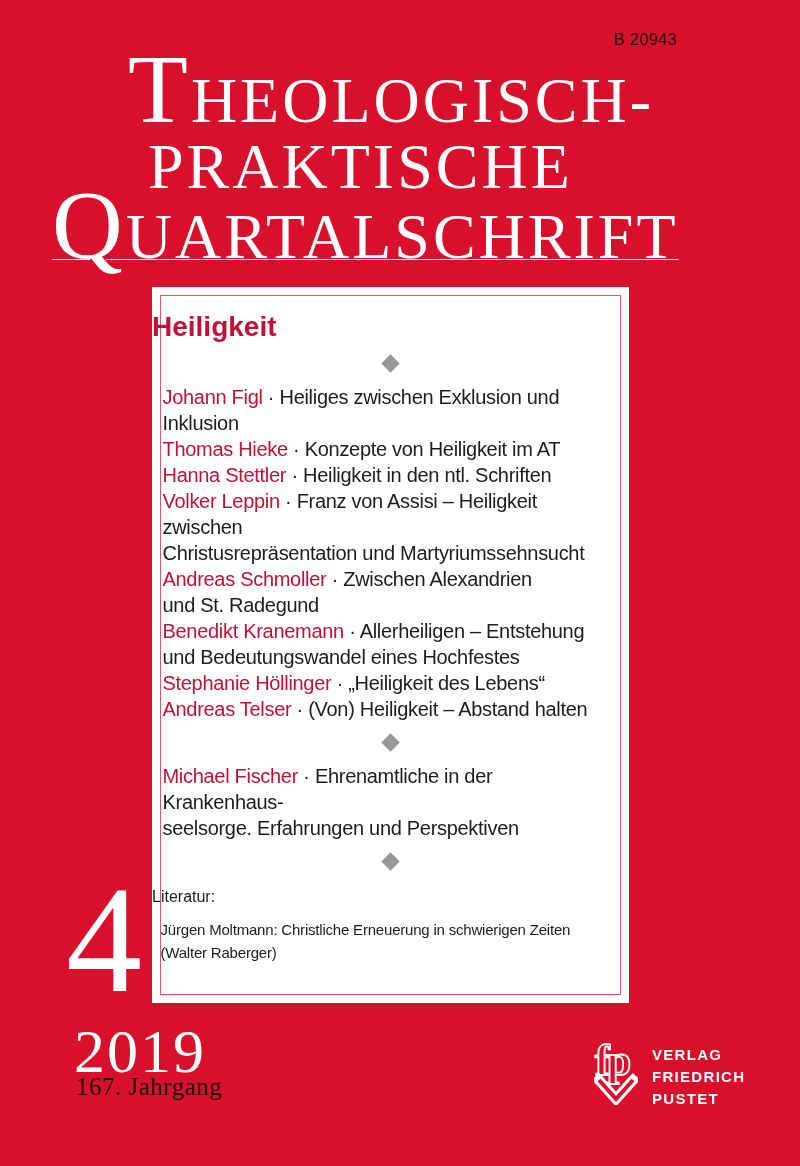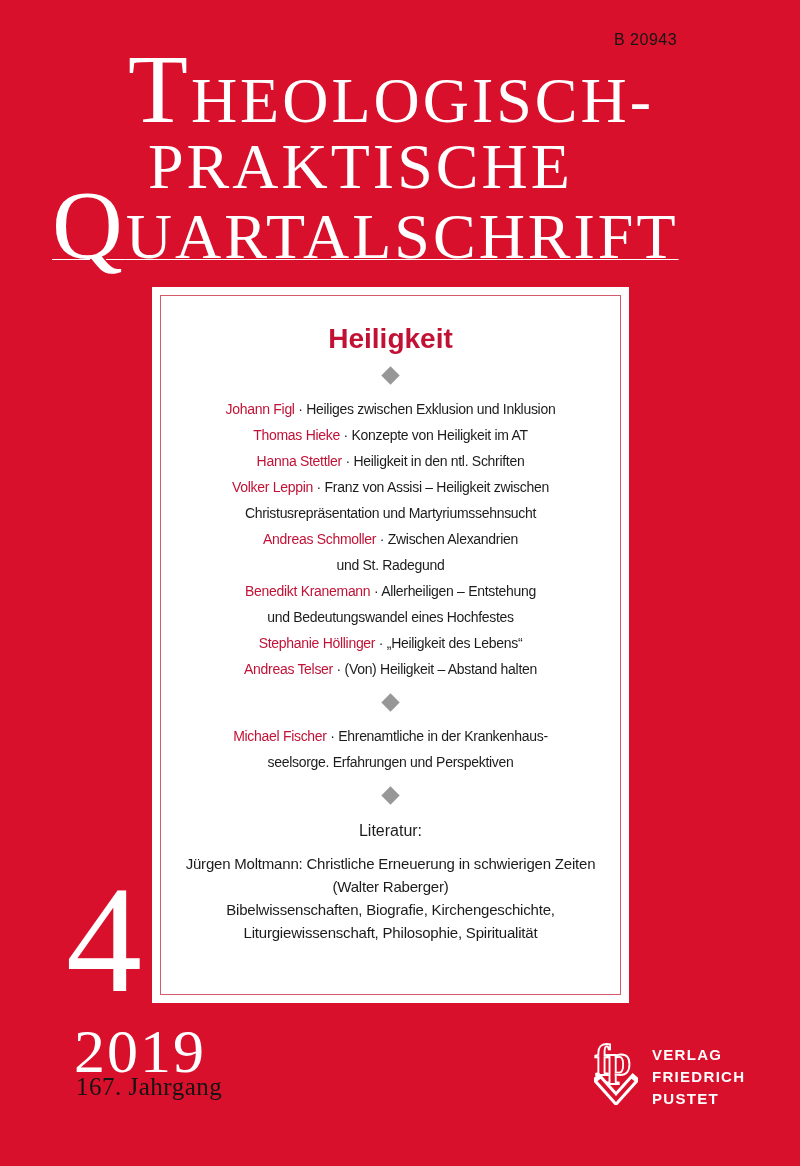--- a/index.html
+++ b/index.html
@@ -41,36 +41,35 @@
   .contents-box{
     position:absolute;left:152px;top:287px;width:477px;height:716px;
     background:var(--paper-white);
   }
   .contents-box::before{
     content:"";position:absolute;inset:8px;border:1px solid var(--hairline);
     pointer-events:none;
   }
   .box-inner{
     position:relative;height:100%;
-    padding-top:36px;
-    text-align:center;
+    padding-top:24px;
     color:var(--text-black);
   }
   .theme-title{
     font-size:28px;font-weight:bold;color:var(--accent-red);
     line-height:32px;
   }
   .diamond{
     width:13px;height:13px;background:var(--diamond-gray);
     transform:rotate(45deg);
     margin:14px auto 14px auto;
   }
   .article-list,.feature-article{
     width:456px;margin:0 auto;
-    font-size:14px;line-height:26px;letter-spacing:-0.3px;
+    font-size:20px;line-height:26px;letter-spacing:-0.3px;
   }
   .article{white-space:pre-line;}
   .author{color:var(--accent-red);}
   .lit-heading{font-size:16px;line-height:30px;margin-top:0;}
   .lit-items{
     width:460px;margin:6px auto 16px auto;
     font-size:15px;line-height:23px;letter-spacing:-0.2px;
   }
   .lit-item{white-space:pre-line;}
   
@@ -144,22 +143,20 @@
   <div class="article"><span class="author">Michael Fischer</span><span class="sep"> · </span><span class="title">Ehrenamtliche in der Krankenhaus-
 seelsorge. Erfahrungen und Perspektiven</span></div>
 </div>
 
     <div class="diamond"></div>
 
     <div class="lit-heading">Literatur:</div>
     <div class="lit-items">
         <div class="lit-item">Jürgen Moltmann: Christliche Erneuerung in schwierigen Zeiten
 (Walter Raberger)</div>
-        <div class="lit-item">Bibelwissenschaften, Biografie, Kirchengeschichte,
-Liturgiewissenschaft, Philosophie, Spiritualität</div>
       </div>
   </div>
 </div>
 
 <div class="issue-number">4</div>
 <div class="year">2019</div>
 <div class="volume">167. Jahrgang</div>
 
 <div class="publisher">
   <svg class="publisher-mark" viewBox="0 0 44 70" xmlns="http://www.w3.org/2000/svg">

